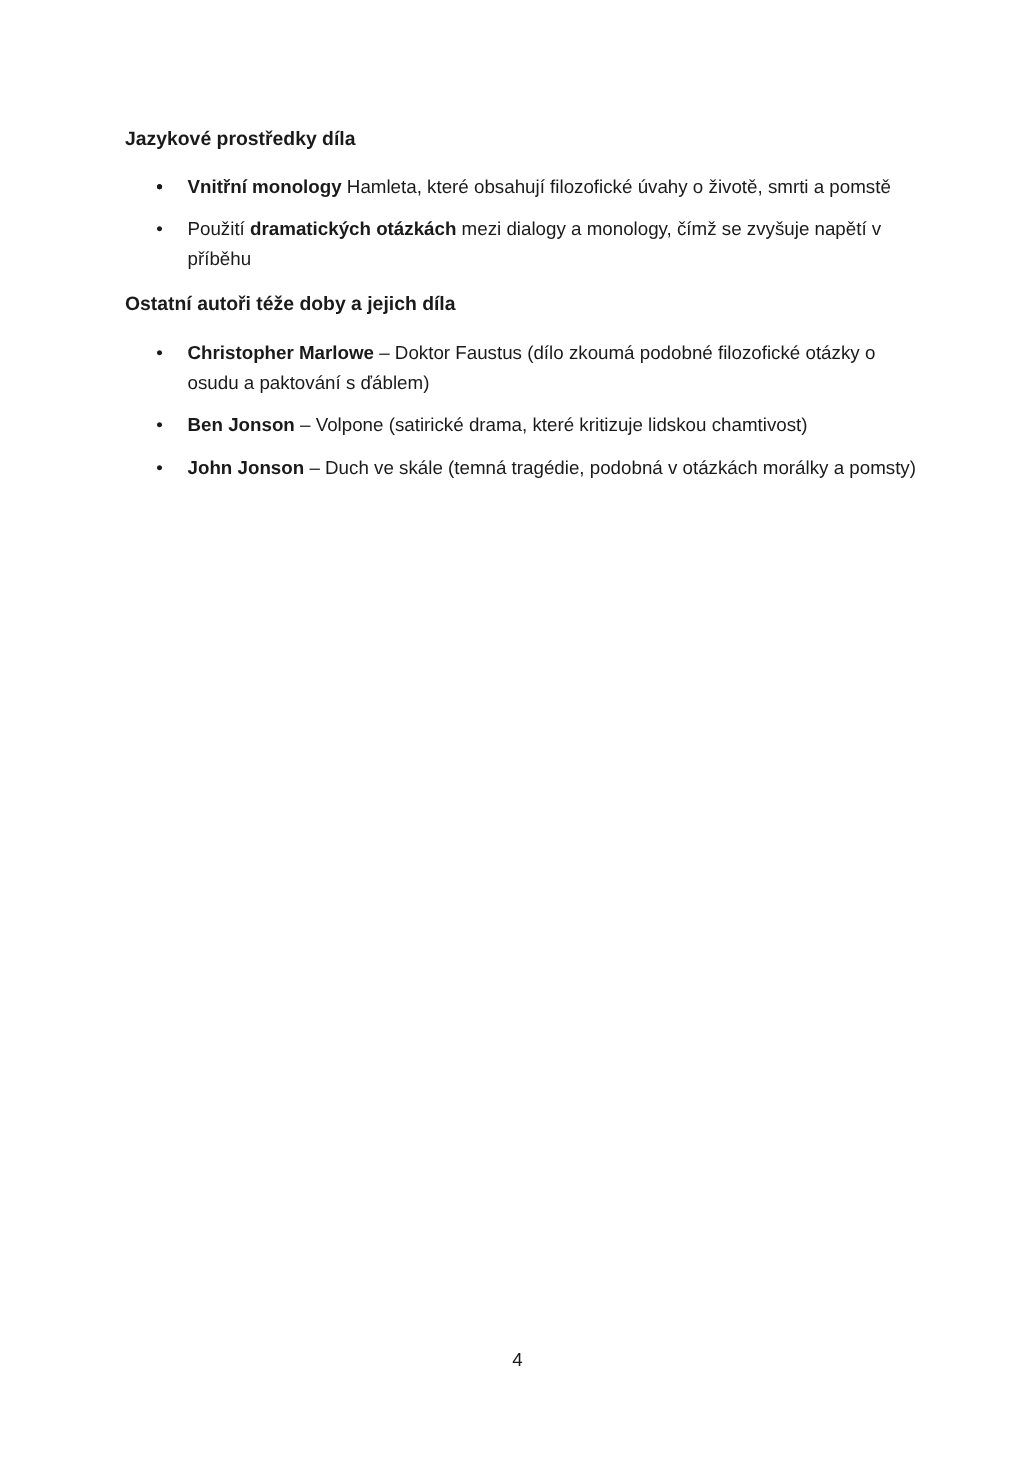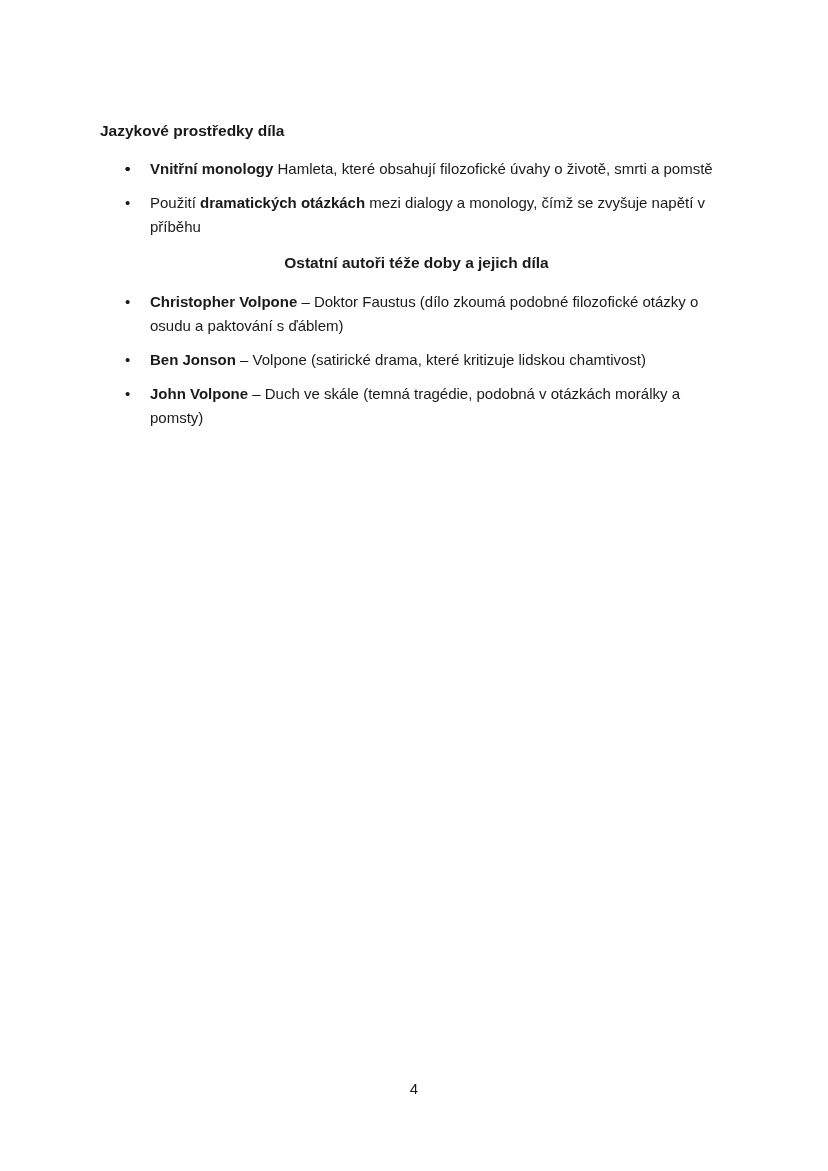--- a/index.html
+++ b/index.html
@@ -17,31 +17,29 @@
     line-height: 1.6;
     color: #1a1a1a;
     box-sizing: border-box;
     overflow: hidden;
   }
   .content {
     position: absolute;
     top: 100px;
     left: 100px;
     right: 95px;
-    margin-top: 19px;
   }
   .heading {
     font-size: 15.5px;
     font-weight: 700;
     margin: 0 0 15px 0;
     line-height: 1.5;
   }
   .heading.second {
     margin-top: 12px;
-    text-align: center;
   }
   ul.bullets {
     list-style: none;
     margin: 0 0 8px 0;
     padding: 0;
   }
   li.item {
     position: relative;
     padding-left: 50px;
     margin: 0 0 10px 0;
@@ -86,29 +84,29 @@
         <span class="marker">•</span>
         <span class="text"><span>Použití </span><span class="b">dramatických otázkách</span><span> mezi dialogy a monology, čímž se zvyšuje napětí v příběhu</span></span>
       </li>
     </ul>
 
     <h2 class="heading second">Ostatní autoři téže doby a jejich díla</h2>
 
     <ul class="bullets">
       <li class="item">
         <span class="marker">•</span>
-        <span class="text"><span class="b">Christopher Volpone</span><span> – </span><span class="i">Doktor Faustus</span><span> (dílo zkoumá podobné filozofické otázky o osudu a paktování s ďáblem)</span></span>
+        <span class="text"><span class="b">Christopher Marlowe</span><span> – </span><span class="i">Doktor Faustus</span><span> (dílo zkoumá podobné filozofické otázky o osudu a paktování s ďáblem)</span></span>
       </li>
       <li class="item">
         <span class="marker">•</span>
         <span class="text"><span class="b">Ben Jonson</span><span> – </span><span class="i">Volpone</span><span> (satirické drama, které kritizuje lidskou chamtivost)</span></span>
       </li>
       <li class="item">
         <span class="marker">•</span>
-        <span class="text"><span class="b">John Volpone</span><span> – </span><span class="i">Duch ve skále</span><span> (temná tragédie, podobná v otázkách morálky a pomsty)</span></span>
+        <span class="text"><span class="b">John Jonson</span><span> – </span><span class="i">Duch ve skále</span><span> (temná tragédie, podobná v otázkách morálky a pomsty)</span></span>
       </li>
     </ul>
 
   </div>
 
   <div class="footer">
     <span>4</span>
   </div>
 </div>
 

